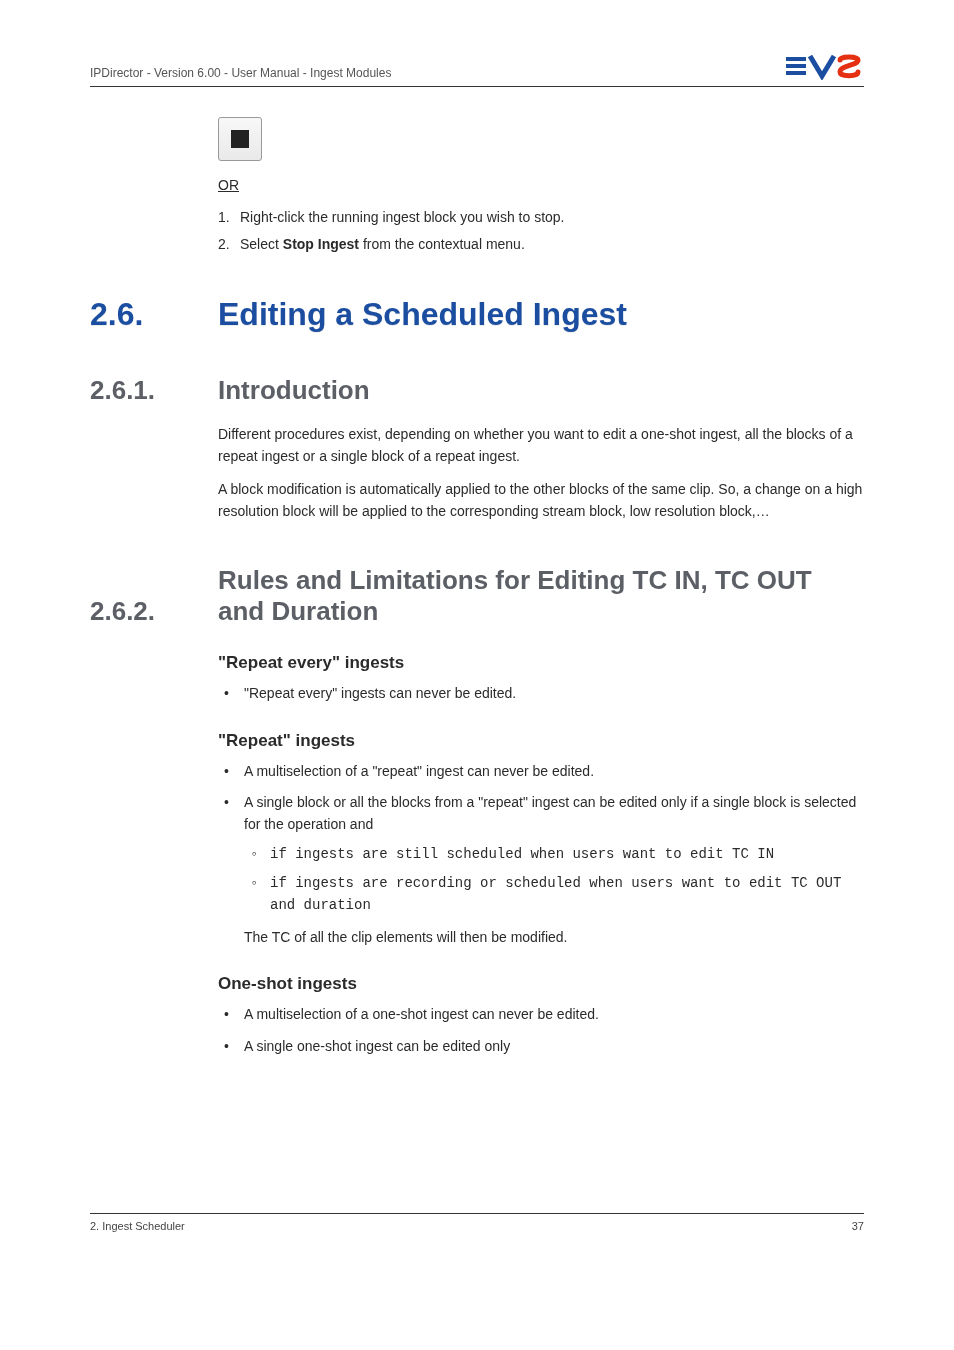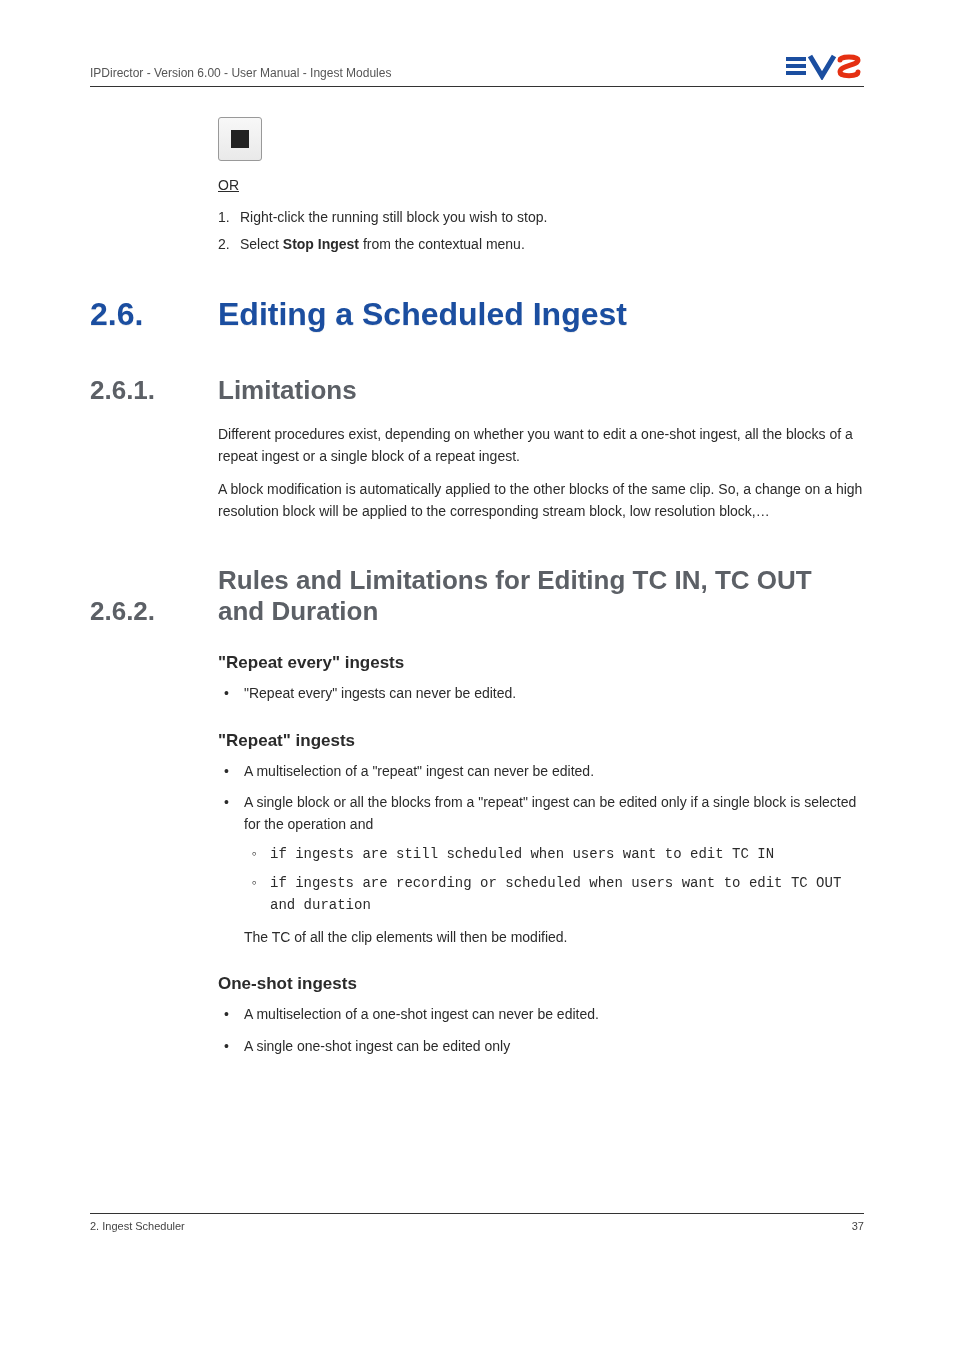--- a/index.html
+++ b/index.html
@@ -53,33 +53,33 @@
     </svg>
   </div>
   <hr class="hr">
 
   <div class="content">
     <div class="stop-icon">
       <div class="stop-square"></div>
     </div>
     <p class="para para-first">OR</p>
     <ol class="numlist">
-      <li><span class="num">1.</span><span>Right-click the running still block you wish to stop.</span></li>
+      <li><span class="num">1.</span><span>Right-click the running ingest block you wish to stop.</span></li>
       <li><span class="num">2.</span><span>Select </span><span class="bold">Stop Ingest</span><span> from the contextual menu.</span></li>
     </ol>
   </div>
 
   <h1 class="sec">
     <span class="num">2.6.</span>
     <span class="ttl">Editing a Scheduled Ingest</span>
   </h1>
 
   <h2 class="sub">
     <span class="num">2.6.1.</span>
-    <span class="ttl">Limitations</span>
+    <span class="ttl">Introduction</span>
   </h2>
   <div class="sub-body">
     <p>Different procedures exist, depending on whether you want to edit a one-shot ingest, all the blocks of a repeat ingest or a single block of a repeat ingest.</p>
     <p>A block modification is automatically applied to the other blocks of the same clip. So, a change on a high resolution block will be applied to the corresponding stream block, low resolution block,…</p>
   </div>
 
   <h2 class="sub">
     <span class="num">2.6.2.</span>
     <span class="ttl">Rules and Limitations for Editing TC IN, TC OUT and Duration</span>
   </h2>

